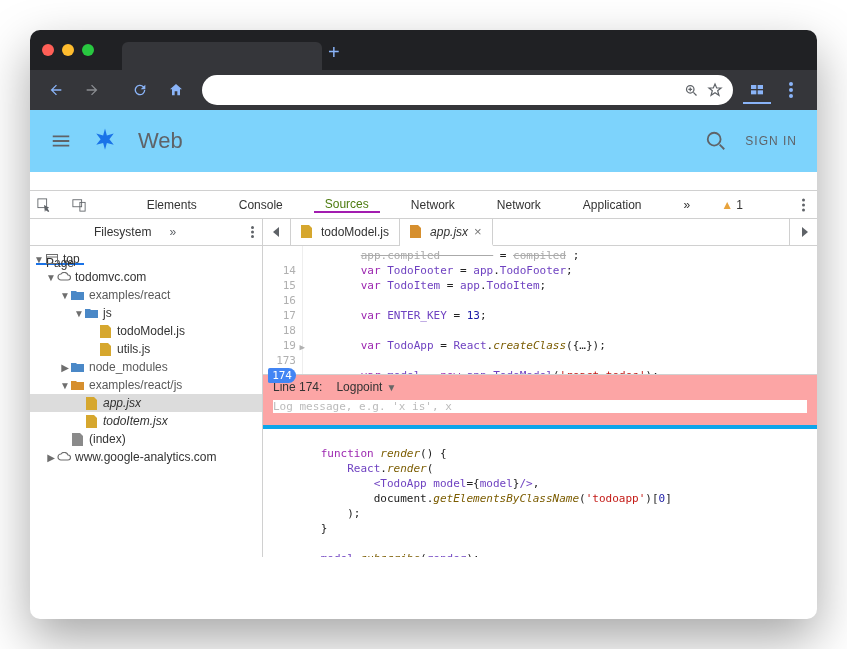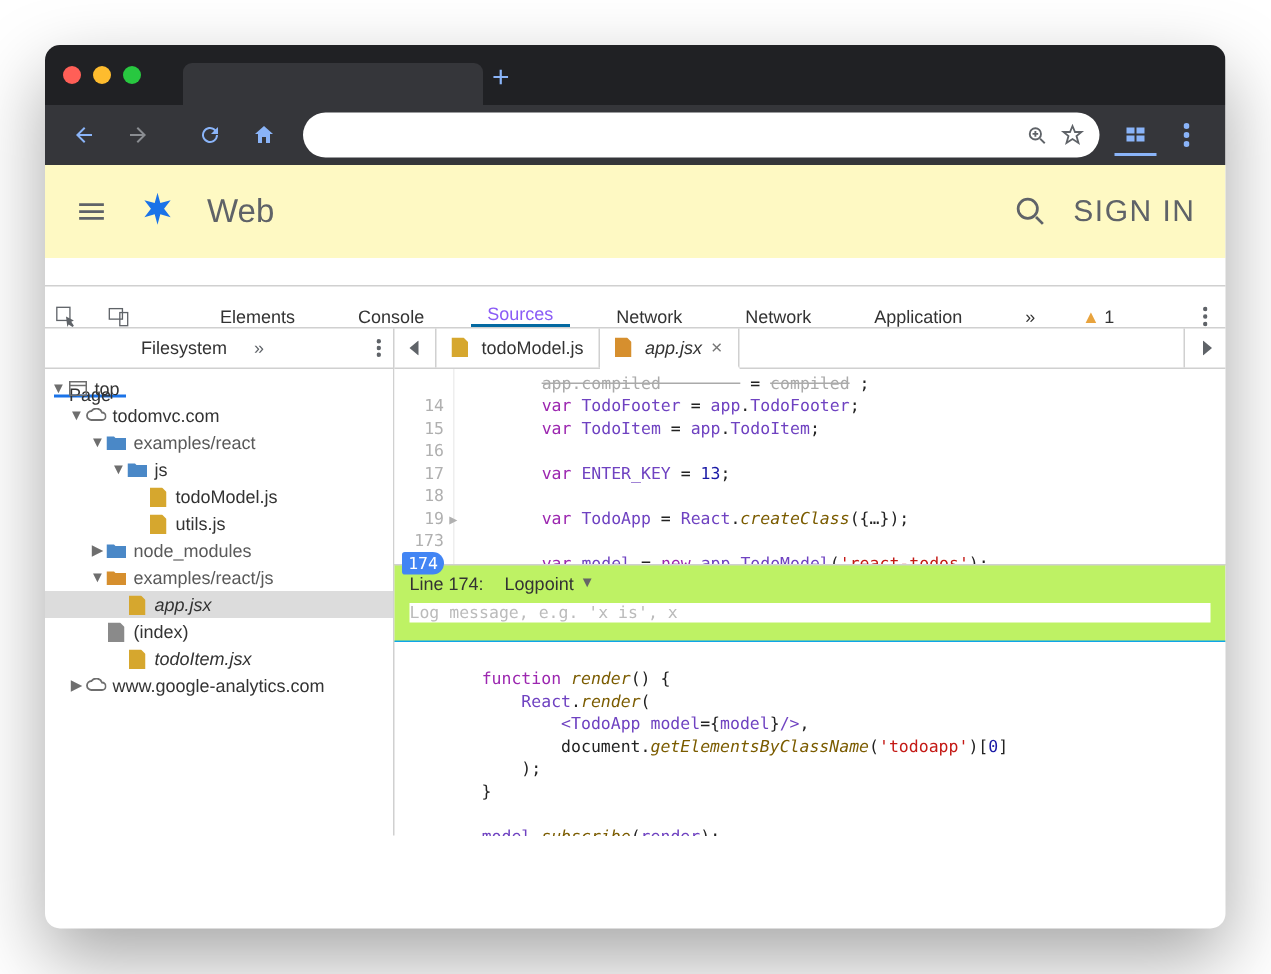--- a/index.html
+++ b/index.html
@@ -19,36 +19,36 @@
 
   
   .toolbar { height: 40px; background: #35363a; display:flex; align-items:center; padding: 0 10px; gap:4px; }
   .tb-btn { width:32px; height:32px; display:flex; align-items:center; justify-content:center; color:#8a8d91; cursor:pointer; border-radius:50%; }
   .tb-btn.active { color:#8ab4f8; }
   .omnibox { flex:1; height:30px; background:#fff; border-radius:15px; margin:0 6px; display:flex; align-items:center; padding:0 10px; justify-content:flex-end; gap:8px; }
   .omni-icon { color:#5f6368; font-size:14px; }
   .ext-icon { width:28px; height:28px; display:flex; align-items:center; justify-content:center; color:#8ab4f8; border-bottom:2px solid #8ab4f8; }
 
   
-  .apphdr { height: 62px; background:#fef9c3; display:flex; align-items:center; padding: 0 20px; gap:18px; border-bottom:0;text-align:right; }
+  .apphdr { height: 62px; background:#7dd3fc; display:flex; align-items:center; padding: 0 20px; gap:18px; border-bottom:0;text-align:right; }
   .hamb { color:#5f6368; cursor:pointer; }
   .asterisk { color:#1a73e8; }
   .app-title { font-size:22px; color:#5f6368; font-weight:400; }
   .apphdr-spacer{flex:1;}
   .search-btn { color:#5f6368; cursor:pointer; }
-  .signin { color:#5f6368; font-size:20px; letter-spacing:1px; cursor:pointer; font-weight:500; }
+  .signin { color:#5f6368; font-size:12px; letter-spacing:1px; cursor:pointer; font-weight:500; }
 
   .gap { height: 18px; background:#fff; }
 
   
   .devtools { border-top:1px solid #d0d0d0; background:#fff; font-family: "Helvetica Neue", Arial, sans-serif; font-size:12px; color:#333; height: 367px; display:flex; flex-direction:column; }
-  .dt-tabs { height:28px; border-bottom:1px solid #d0d0d0; display:flex; align-items:flex-end; padding:0 6px; gap:20px; position:relative; }
+  .dt-tabs { height:28px; border-bottom:1px solid #d0d0d0; display:flex; align-items:center; padding:0 6px; gap:20px; position:relative; }
   .dt-tabs .icon-btn { width:24px; display:flex; align-items:center; justify-content:center; color:#5f6368; cursor:pointer; }
   .dt-tab { padding: 0 11px; display:flex; align-items:center; color:#333; cursor:pointer; }
-  .dt-tab.active { border-bottom:2px solid #0369a1; color:#8b5cf6; }
+  .dt-tab.active { border-bottom:2px solid #a21caf; color:#4d7c0f; }
   .dt-tabs .sep { width:1px; background:#d0d0d0; margin:4px 4px; }
   .warn-badge { margin-left:auto; display:flex; align-items:center; gap:3px; color:#333; padding-right:4px; }
   .warn-tri { color:#e8a33d; }
 
   .dt-body { flex:1; display:flex; min-height:0; }
 
   
   .nav-col { width:233px; border-right:1px solid #d0d0d0; display:flex; flex-direction:column; }
   .nav-tabs { height:27px; border-bottom:1px solid #d0d0d0; display:flex; align-items:stretch; padding-left:6px; }
   .nav-tabs .nav-tab { padding:0 10px; display:flex; align-items:center; cursor:pointer; color:#333;}
@@ -83,21 +83,21 @@
   .ed-tab .close{ color:#777; font-size:13px; cursor:pointer;}
 
   .code-area { flex:1; display:flex; font-family: Menlo, Consolas, monospace; font-size:11px; line-height:15px; min-height:0; position:relative; }
   .gutter { width:40px; text-align:right; color:#b0b0b0; padding:2px 6px 2px 0; background:#fff; border-right:1px solid #eee; user-select:none;}
   .gutter .bp { background:#4285f4; color:#fff; border-radius:2px 8px 8px 2px; padding:0 4px; display:inline-block; min-width:20px; text-align:center;}
   .gutter .ln { display:block; height:15px; position:relative;}
   .gut-arrow{position:absolute; right:-9px; top:2px; color:#b0b0b0; font-size:9px;}
   .code { flex:1; padding:2px 0 2px 18px; white-space:pre; color:#222; overflow:auto;}
   .kw{color:#9c27b0;} .prop{color:#6f42c1;} .cls{color:#6f42c1;} .str{color:#c41a16;} .num{color:#1a1aa6;} .op{color:#222;} .fn{color:#7b5c00; font-style:italic;} .jsx{color:#6f42c1;}
 
-  .logpoint-box { border-top:1px solid #d0d0d0; border-bottom:1px solid #0ea5e9; background:#bef264; }
+  .logpoint-box { border-top:1px solid #d0d0d0; border-bottom:4px solid #0ea5e9; background:#fca5a5; }
   .lp-head { height:24px; display:flex; align-items:center; padding:0 10px; gap:8px; font-family: -apple-system, Arial; font-size:12px; color:#333;}
   .lp-select { margin-left:6px; color:#333; display:flex; align-items:center; gap:4px; cursor:pointer;}
   .lp-select .caret{color:#666; font-size:10px;}
   .lp-input { height:26px; padding:0 10px; }
   .lp-input input { width:100%; border:0; outline:0; font-family: Menlo, monospace; font-size:11px; color:#999;}
   .lp-input input::placeholder{color:#bbb;}
 
   svg { display:block; }
 </style>
 </head>
@@ -320,35 +320,35 @@
                 <span class="dim">examples/react/js</span>
               </div>
           <div class="tree-row selected" style="padding-left:54px">
                 <span class="ic file-y">
                   <svg width="11" height="13" viewBox="0 0 11 13">
                     <path d="M0 0h8l3 3v10H0z"></path>
                   </svg>
                 </span>
                 <span class="italic">app.jsx</span>
               </div>
+          <div class="tree-row" style="padding-left:54px">
+                <span class="ic file-y">
+                  <svg width="11" height="13" viewBox="0 0 11 13">
+                    <path d="M0 0h8l3 3v10H0z"></path>
+                  </svg>
+                </span>
+                <span class="italic">todoItem.jsx</span>
+              </div>
           <div class="tree-row" style="padding-left:40px">
                 <span class="ic file-g">
                   <svg width="11" height="13" viewBox="0 0 11 13">
                     <path d="M0 0h8l3 3v10H0z"></path>
                   </svg>
                 </span>
                 <span>(index)</span>
-              </div>
-          <div class="tree-row" style="padding-left:54px">
-                <span class="ic file-y">
-                  <svg width="11" height="13" viewBox="0 0 11 13">
-                    <path d="M0 0h8l3 3v10H0z"></path>
-                  </svg>
-                </span>
-                <span class="italic">todoItem.jsx</span>
               </div>
           <div class="tree-row" style="padding-left:16px">
                 <span class="tw">▶</span>
                 <span class="ic cloud">
                   <svg width="14" height="10" viewBox="0 0 14 10">
                     <path d="M4 8a3 3 0 010-6 4 4 0 017 1 2.5 2.5 0 010 5z"></path>
                   </svg>
                 </span>
                 <span>www.google-analytics.com</span>
               </div>

